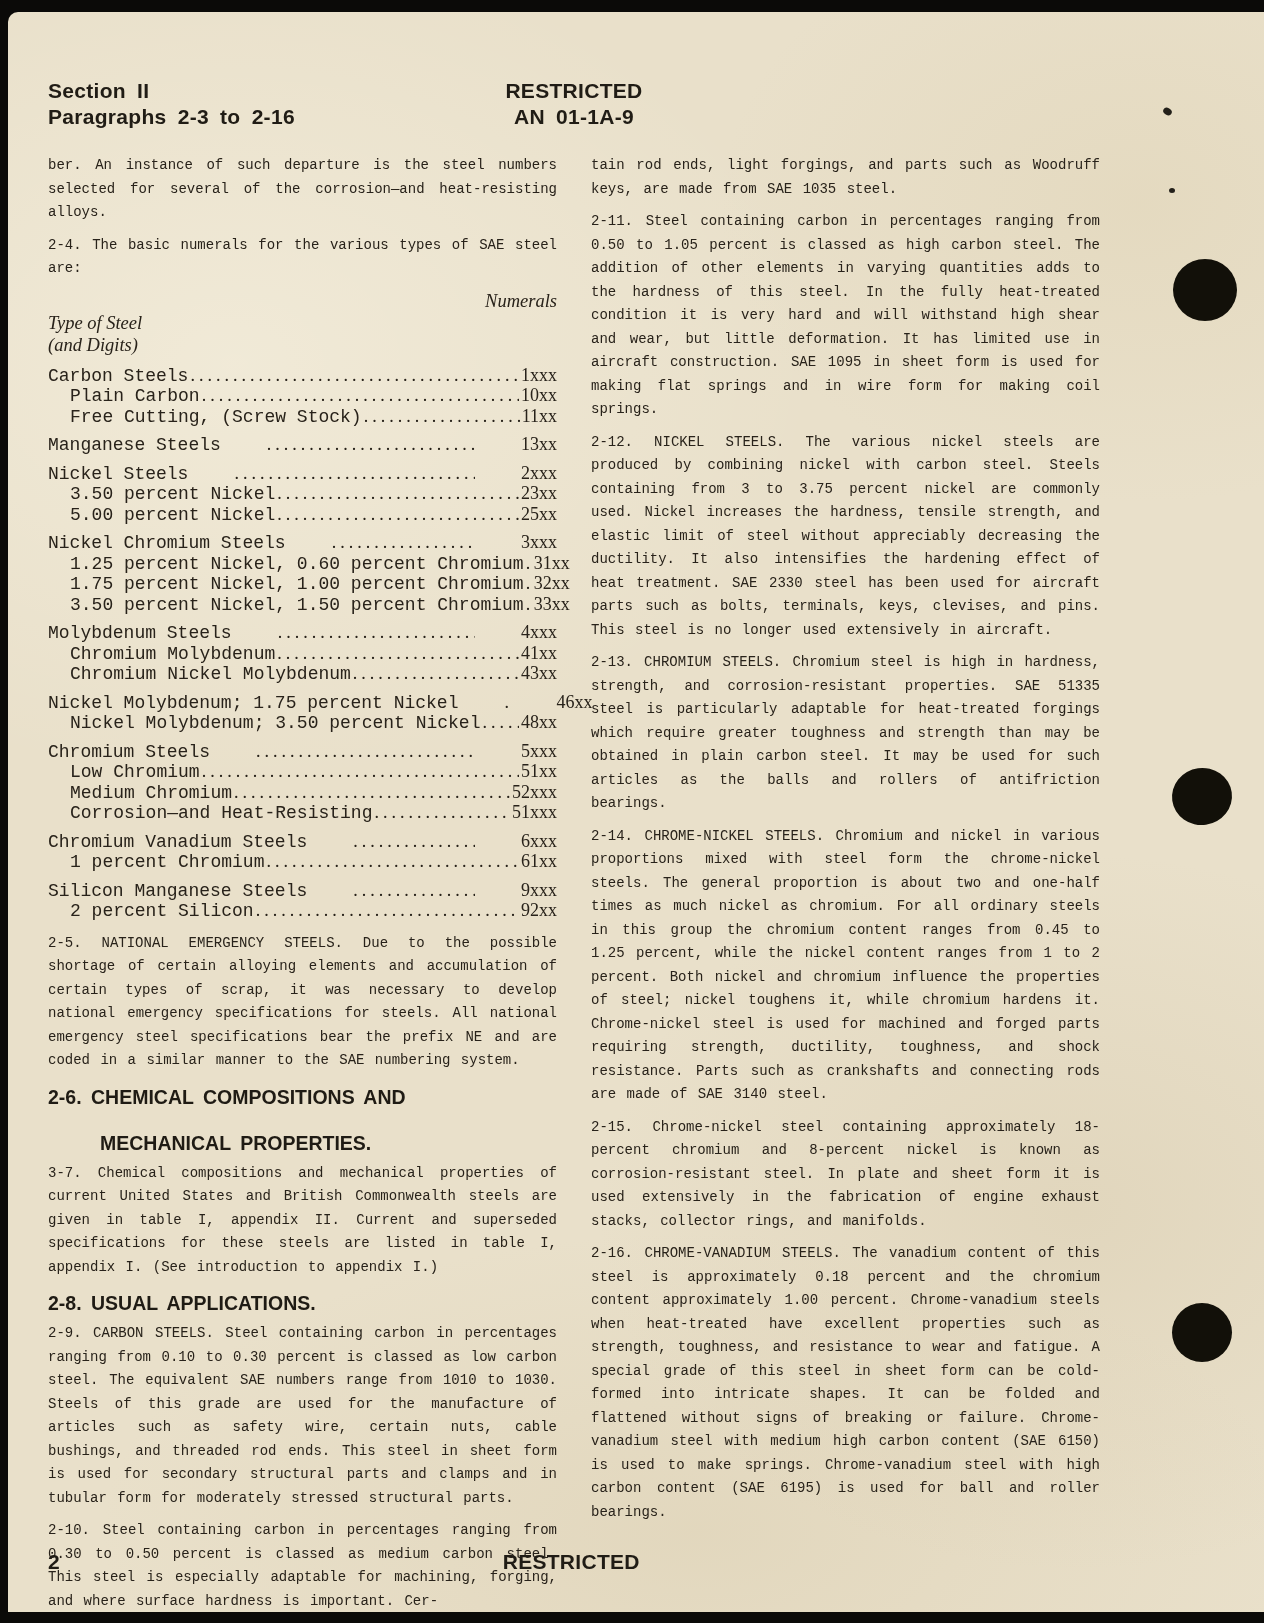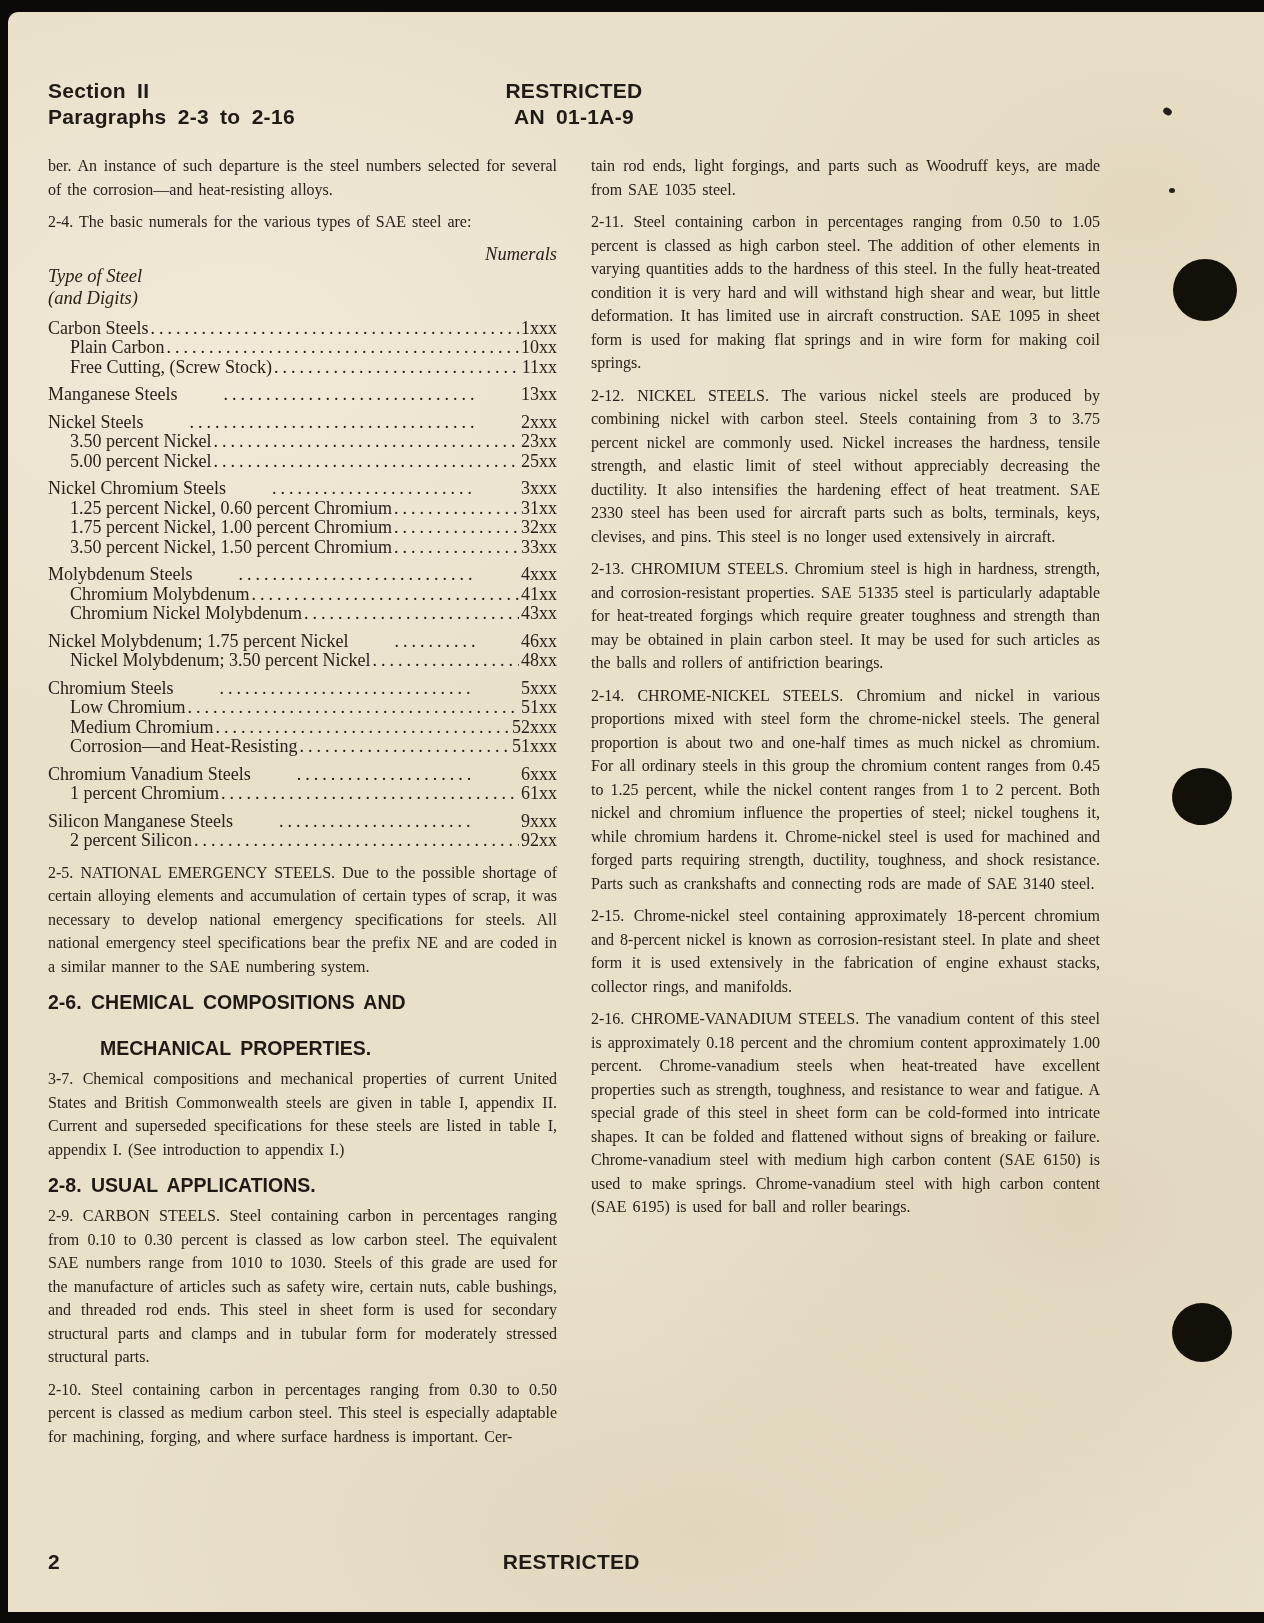--- a/index.html
+++ b/index.html
@@ -37,25 +37,26 @@
     position: absolute; top: 0; left: 50%; transform: translateX(-50%);
     text-align: center;
     font-family: "Liberation Sans", sans-serif;
     font-weight: bold; font-size: 21px; line-height: 26px;
     color: #201c15; word-spacing: 5px; letter-spacing: 0.3px;
   }
   
   .cols { display: flex; gap: 34px; margin-top: 22px; }
   .col { flex: 1 1 0; min-width: 0; }
   .body-text {
-    font-size: 16px; line-height: 23.5px;
+    font-size: 14px; line-height: 23.5px;
     color: #28221a;
     text-align: justify;
     word-spacing: 2px;
     margin: 0 0 9px 0;
+    font-family: Liberation Mono, monospace;
   }
   .sub-head {
     font-family: "Liberation Sans", sans-serif;
     font-weight: bold; font-size: 19.5px; line-height: 23px;
     color: #1f1b14; word-spacing: 4px;
     margin: 13px 0 7px 0;
   }
   .sub-head .hang { padding-left: 52px; display: block; margin-top: 23px; }
   
   .steel-table { margin: 2px 0 10px 0; color: #28221a; }
@@ -64,21 +65,21 @@
   }
   .tbl-head-2 {
     display: flex; justify-content: flex-start;
     font-style: italic; font-size: 18.5px; line-height: 22px;
     margin-bottom: 10px;
     flex-direction: column;
   }
   .t-row { display: flex; align-items: baseline; font-size: 18px; line-height: 19.5px; }
   .t-row.gap { margin-top: 8px; gap: 44px; }
   .t-row.ind .t-label { padding-left: 22px; }
-  .t-label { white-space: nowrap; }
+  .t-label { white-space: nowrap; font-family: Liberation Mono, monospace; }
   .t-dots { flex: 1 1 auto; overflow: hidden; white-space: nowrap; min-width: 8px; }
   .t-dots::after {
     content: "........................................................................................................................";
     letter-spacing: 4px; margin-left: 2px;
   }
   .t-value { white-space: nowrap; padding-left: 2px; }
   
   .page-foot { position: absolute; left: 40px; width: 1052px; bottom: 36px; height: 26px; }
   .foot-page-num {
     position: absolute; left: 0; top: 0;

